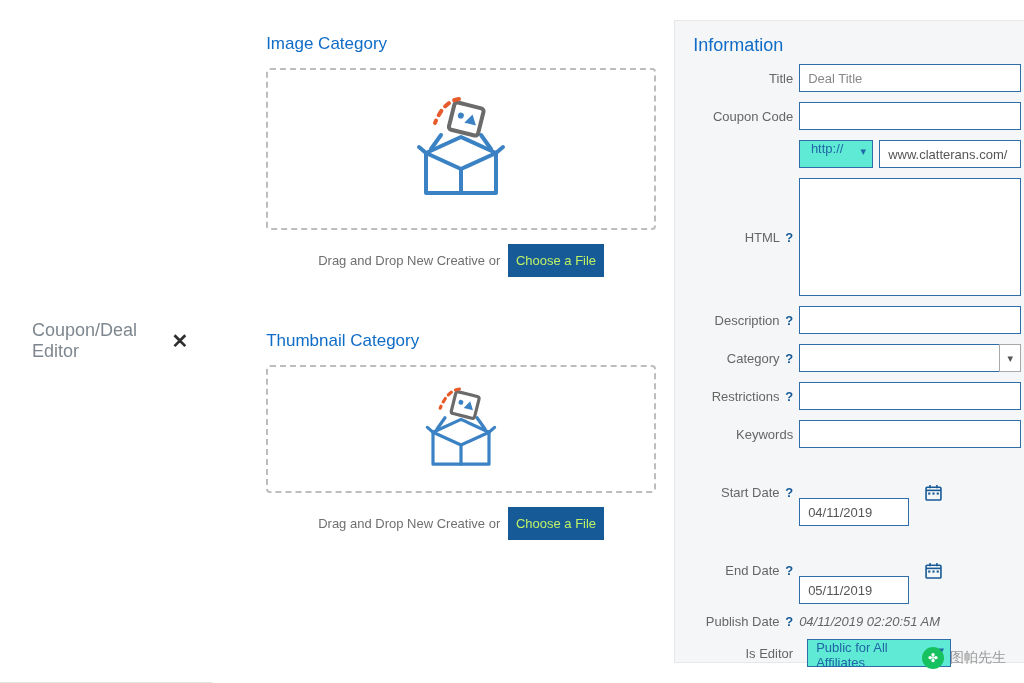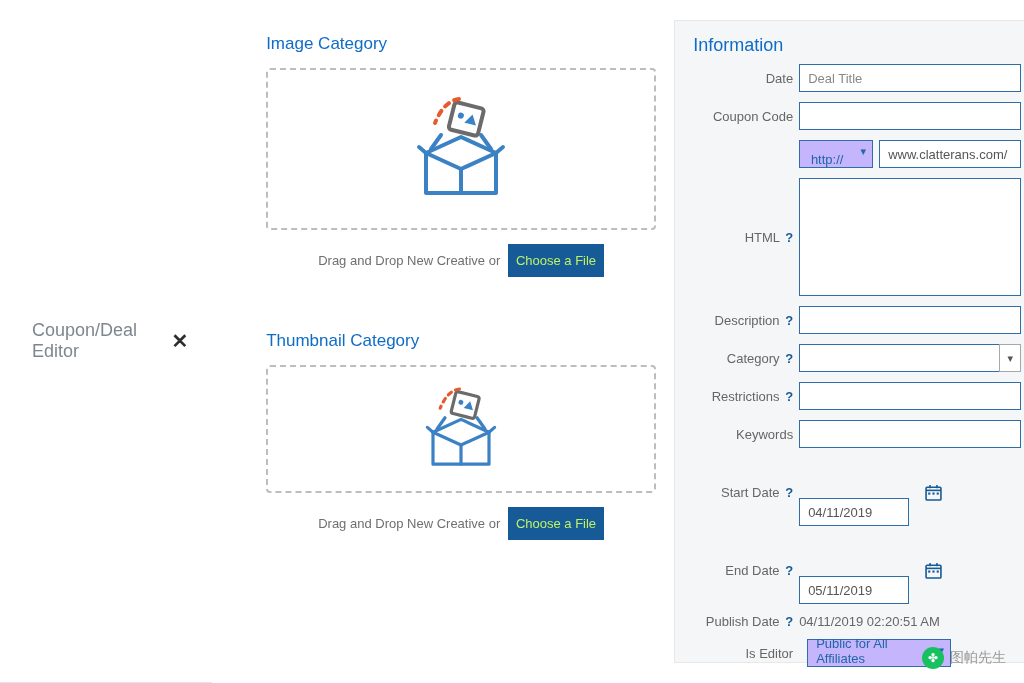--- a/index.html
+++ b/index.html
@@ -146,27 +146,27 @@
     height: 118px;
     border: 1px solid #2f6da8;
     padding: 6px 8px;
     font-size: 13px;
     resize: none;
     background:#fff;
   }
   .select {
     height: 28px;
     border: 1px solid #2f6da8;
-    background: #c4b5fd;
+    background: #5eead4;
     color: #2166a6;
     font-size: 13px;
     padding: 0 22px 0 8px;
     position: relative;
     display: inline-flex;
-    align-items: flex-end;
+    align-items: flex-start;
     cursor: pointer;
   }
   .select::after {
     content: "▾";
     position: absolute;
     right: 6px;
     top: 4px;
     font-size: 11px;
     color: #2166a6;
   }
@@ -176,20 +176,21 @@
     display:flex;
   }
   .combo .inp { border-right:none; width:200px; }
   .combo .combo-btn {
     width:22px; height:28px; border:1px solid #a8a8a8; background:#fff; cursor:pointer;
     display:flex; align-items:center; justify-content:center; font-size:11px; color:#555;
   }
   .static-val {
     font-size: 13px;
     color: #666;
+    font-style: italic;
   }
   .cal-icon {
     color:#165a97;
     font-size:16px;
     margin-left:10px;
     cursor:pointer;
     display:inline-flex; align-items:center; justify-content:center;
   }
   .cal-icon svg { width:17px; height:17px; }
 
@@ -291,21 +292,21 @@
         <span>Drag and Drop New Creative or</span>
         <button class="btn-primary">Choose a File</button>
       </div>
 
     </div>
 
     <div class="col-right">
       <div class="info-title">Information</div>
 
       <div class="form-row">
-        <div class="form-label"><span>Date</span></div>
+        <div class="form-label"><span>Title</span></div>
         <div class="form-control">
           <input class="inp" placeholder="Deal Title" style="">
         </div>
       </div>
 
       <div class="form-row">
         <div class="form-label"><span>Coupon Code</span></div>
         <div class="form-control">
           <input class="inp" style="">
         </div>

